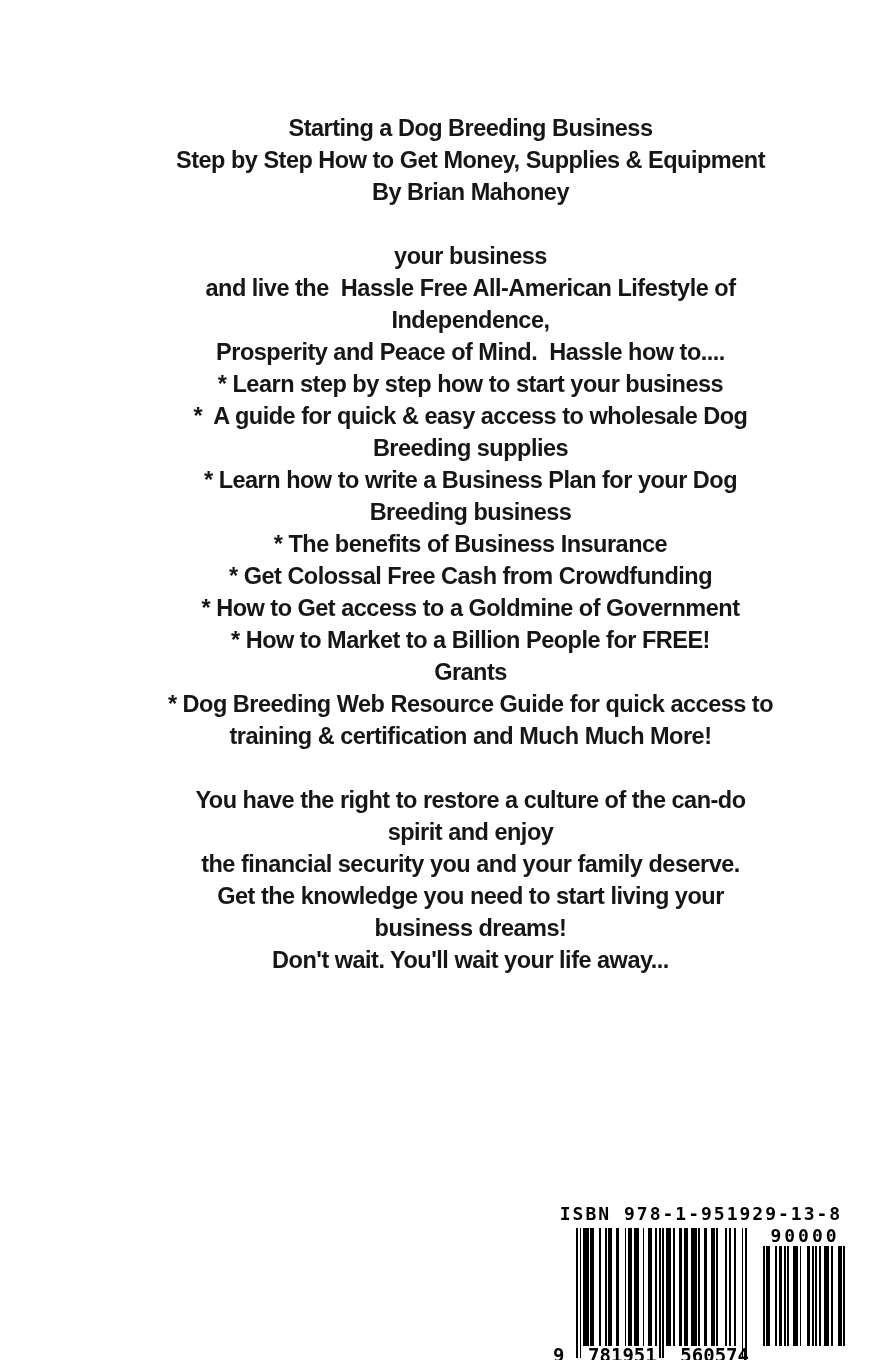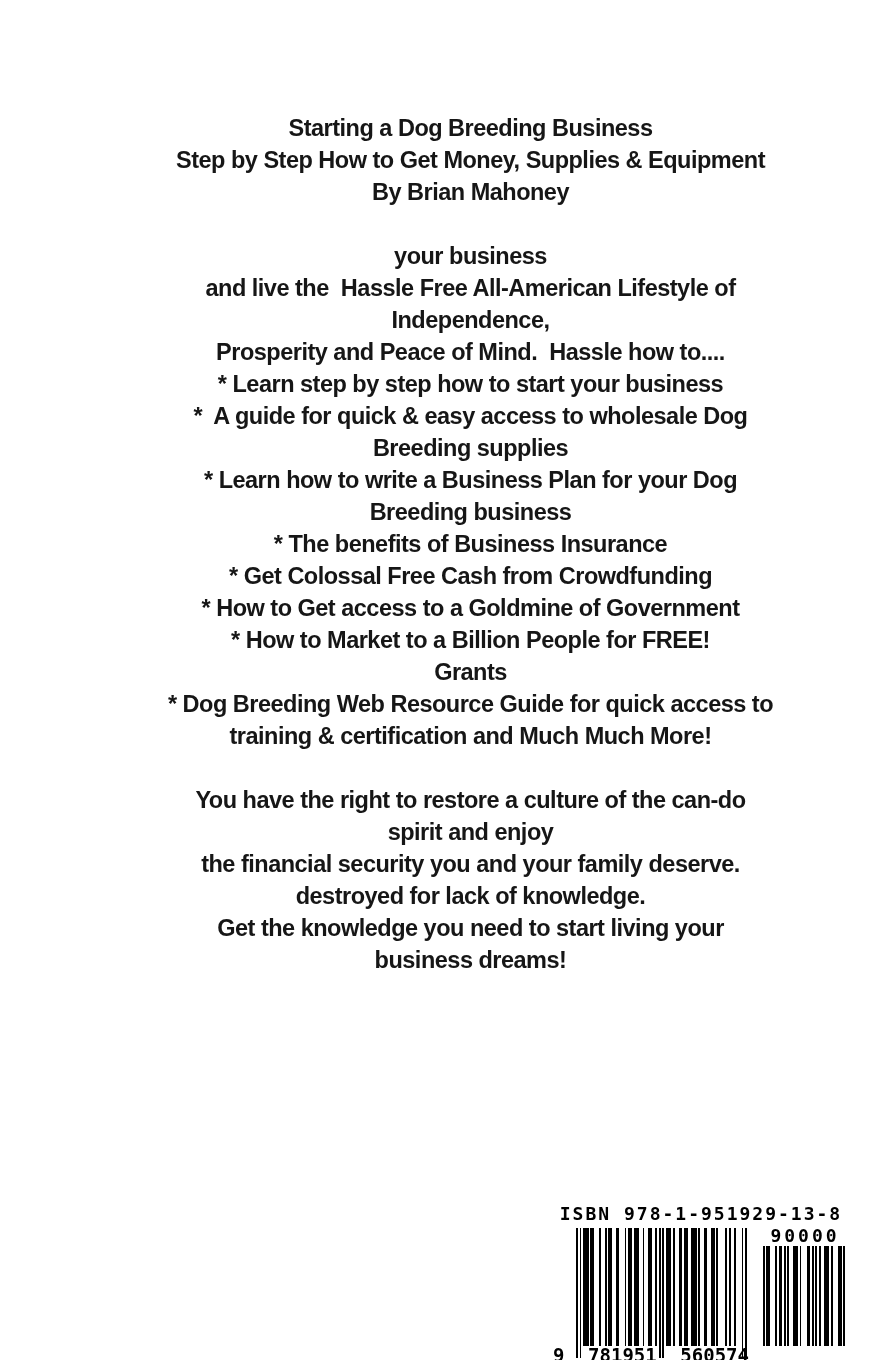--- a/index.html
+++ b/index.html
@@ -110,23 +110,23 @@
       <div>* Get Colossal Free Cash from Crowdfunding</div>
       <div>* How to Get access to a Goldmine of Government</div>
       <div>* How to Market to a Billion People for FREE!</div>
       <div>Grants</div>
       <div>* Dog Breeding Web Resource Guide for quick access to</div>
       <div>training &amp; certification and Much Much More!</div>
       <div>&nbsp;</div>
       <div>You have the right to restore a culture of the can-do</div>
       <div>spirit and enjoy</div>
       <div>the financial security you and your family deserve.</div>
-      <div>destroyed for lack of knowledge.</div>
       <div>Get the knowledge you need to start living your</div>
       <div>business dreams!</div>
+      <div>Don't wait. You'll wait your life away...</div>
     </div>
 
   <div class="barcode-area">
     <div class="isbn-text">ISBN 978-1-951929-13-8</div>
 
     <svg class="ean13-svg" width="171" height="131" shape-rendering="crispEdges">
         <rect x="0.00" y="0" width="1.80" height="130" fill="#000000"></rect>
         <rect x="3.60" y="0" width="1.80" height="130" fill="#000000"></rect>
         <rect x="7.20" y="0" width="5.40" height="118" fill="#000000"></rect>
         <rect x="14.40" y="0" width="3.60" height="118" fill="#000000"></rect>

